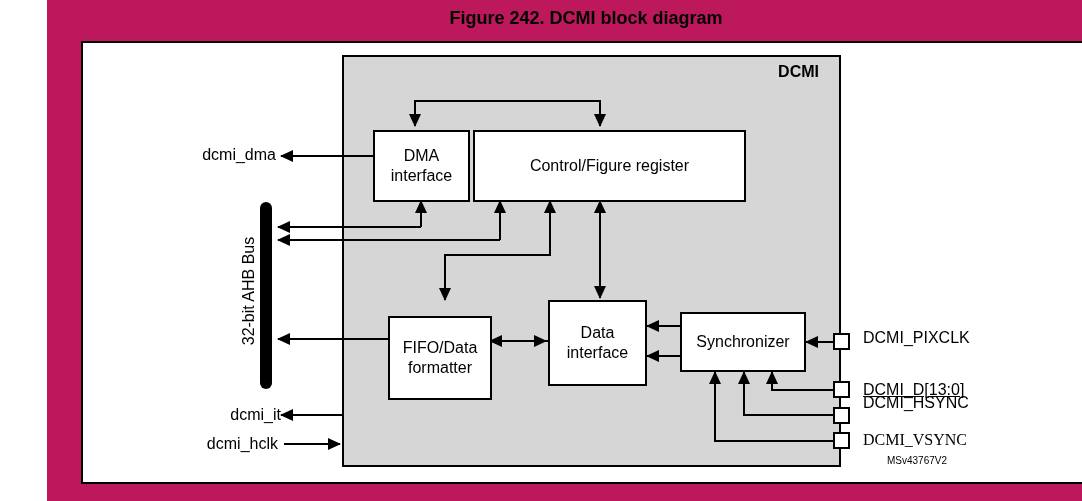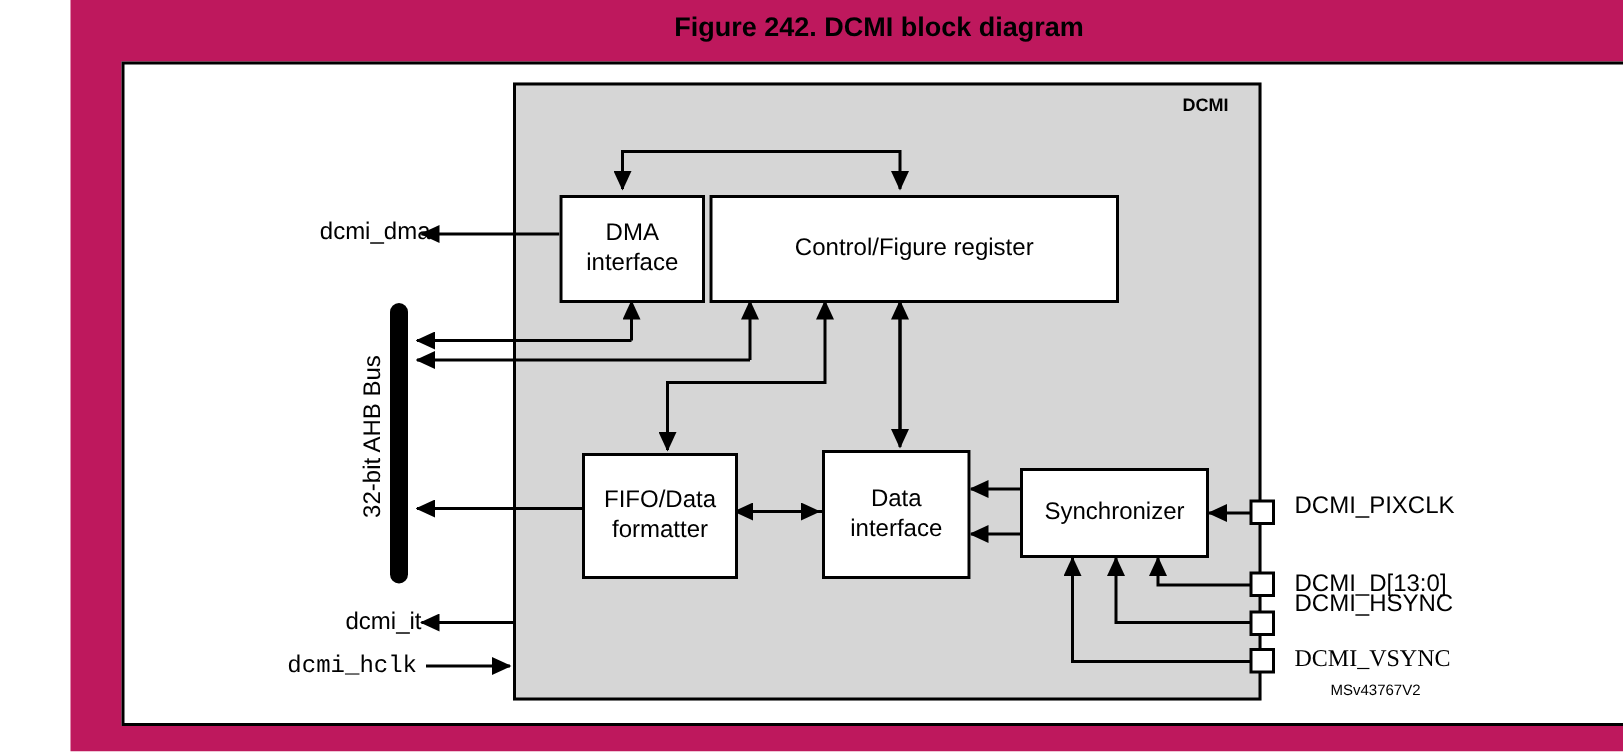--- a/index.html
+++ b/index.html
@@ -24,45 +24,45 @@
     background:#ffffff;
   }
   #dcmi-box{
     left:295px;top:55px;width:495px;height:408px;
     border:2px solid #000;
     background:#d6d6d6;
   }
   #dcmi-label{
     left:660px;top:63px;width:112px;
     text-align:right;
-    font-size:12px;font-weight:bold;
+    font-size:16px;font-weight:bold;
   }
   .block{
     border:2.5px solid #000;
     background:#ffffff;
     display:flex;align-items:center;justify-content:center;
     text-align:center;
     font-size:16px;line-height:1.22;
     z-index:3;
   }
   #blk-dma{left:326px;top:130px;width:93px;height:68px;}
   #blk-csr{left:426px;top:130px;width:269px;height:68px;}
-  #blk-fifo{left:341px;top:302px;width:100px;height:80px;}
+  #blk-fifo{left:341px;top:316px;width:100px;height:80px;}
   #blk-ext{left:501px;top:300px;width:95px;height:82px;}
   #blk-sync{left:633px;top:312px;width:122px;height:56px;}
   #conn-svg{left:0;top:0;z-index:2;pointer-events:none;}
   .sig{
     font-size:16px;line-height:20px;white-space:nowrap;z-index:4;
   }
   .sig-left{text-align:right;width:140px;}
-  #sig-dcmi-dma{left:100px;top:145px;}
+  #sig-dcmi-dma{left:89px;top:145px;}
   #sig-dcmi-it{left:94px;top:405px;}
-  #sig-dcmi-hclk{left:91px;top:434px;font-family:Liberation Mono, monospace;}
+  #sig-dcmi-hclk{left:91px;top:434px;}
   #sig-pixclk{left:816px;top:328px;}
-  #sig-d{left:816px;top:380px;}
+  #sig-d{left:816px;top:380px;text-decoration:underline;}
   #sig-hsync{left:816px;top:393px;}
   #sig-vsync{left:816px;top:430px;font-family:Liberation Serif, serif;}
   #bus-label{
     left:123px;top:281px;width:160px;height:20px;
     text-align:center;font-size:16px;white-space:nowrap;
     transform:rotate(-90deg);
     z-index:4;
   }
   #watermark{
     left:840px;top:455px;width:200px;

